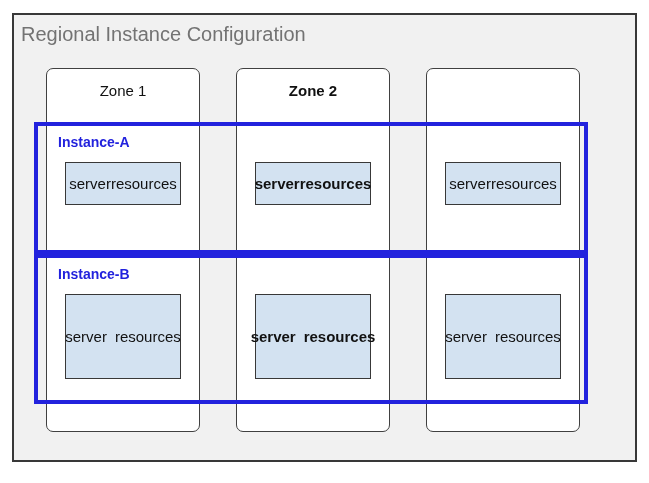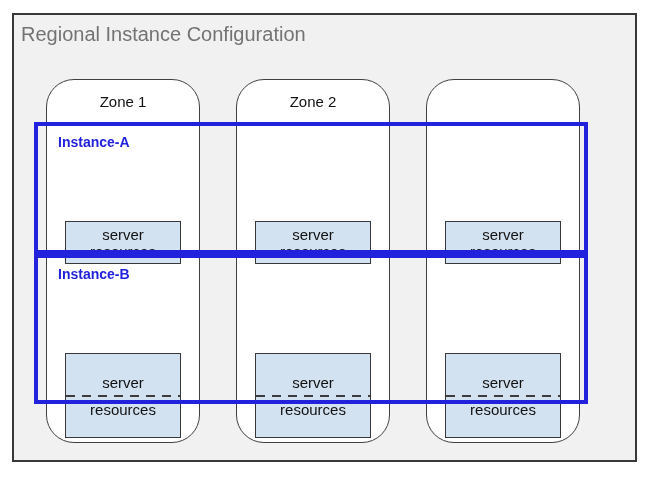--- a/index.html
+++ b/index.html
@@ -28,56 +28,55 @@
   .region-title {
     position: absolute;
     left: 7px;
     top: 8px;
     font-size: 20px;
     color: #737373;
     white-space: nowrap;
   }
   .zone {
     position: absolute;
-    top: 64px;
+    top: 53px;
     width: 154px;
     height: 364px;
     box-sizing: border-box;
     background: var(--zone-fill, #ffffff);
     border: 1px solid #404040;
-    border-radius: 28px;
+    border-radius: 7px;
   }
   .zone-1 { left: 32px; }
-  .zone-2 { left: 222px; }
+  .zone-2 { left: 222px; font-weight: bold; }
   .zone-3 { left: 412px; }
   .zone-label {
     position: absolute;
     top: 13px;
     left: 0;
     width: 100%;
     text-align: center;
     font-size: 15px;
     color: #111111;
   }
   .server-box {
     position: absolute;
     left: 50%;
     transform: translateX(-50%);
     width: 116px;
     box-sizing: border-box;
     background: var(--server-box-fill, #d3e2f1);
     border: 1px solid var(--border-dark, #383838);
     display: flex;
-    flex-direction: column;
+    flex-direction: row;
     align-items: center;
     justify-content: center;
     font-size: 15px;
     line-height: 17px;
     color: #111111;
-    margin-top: 48px;
   }
   .box-a { top: 93px;  height: 43px; }
   .box-b { top: 225px; height: 85px; gap: 4px; }
   .dashline {
     width: 100%;
     height: 2px;
     background: repeating-linear-gradient(90deg,
       #3c3c3c 0px, #3c3c3c 9px,
       transparent 9px, transparent 16px);
   }

